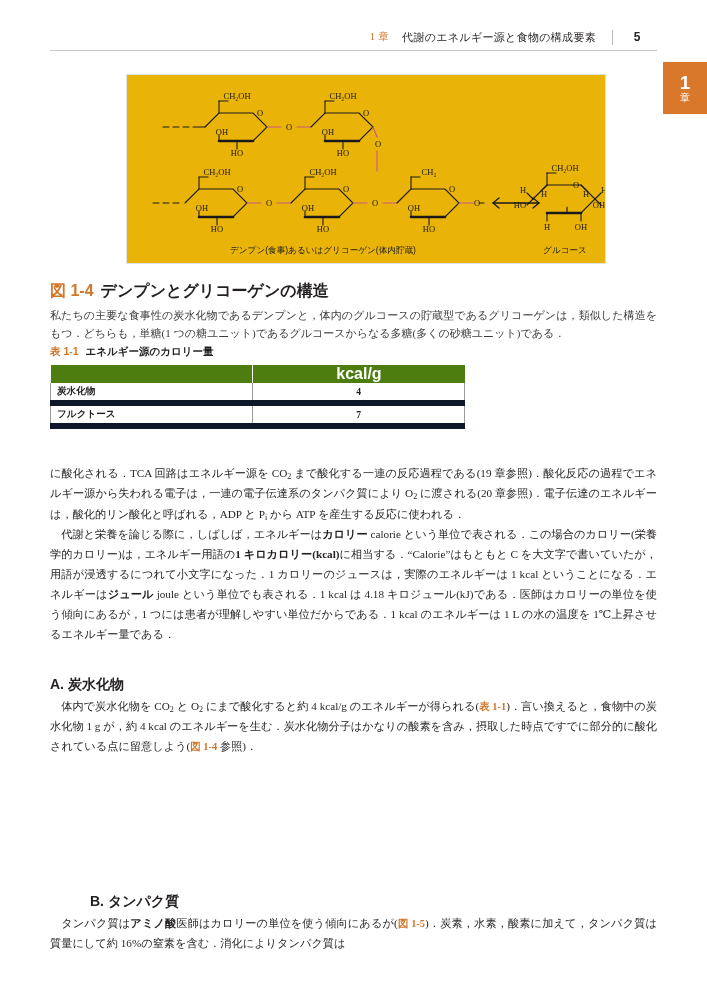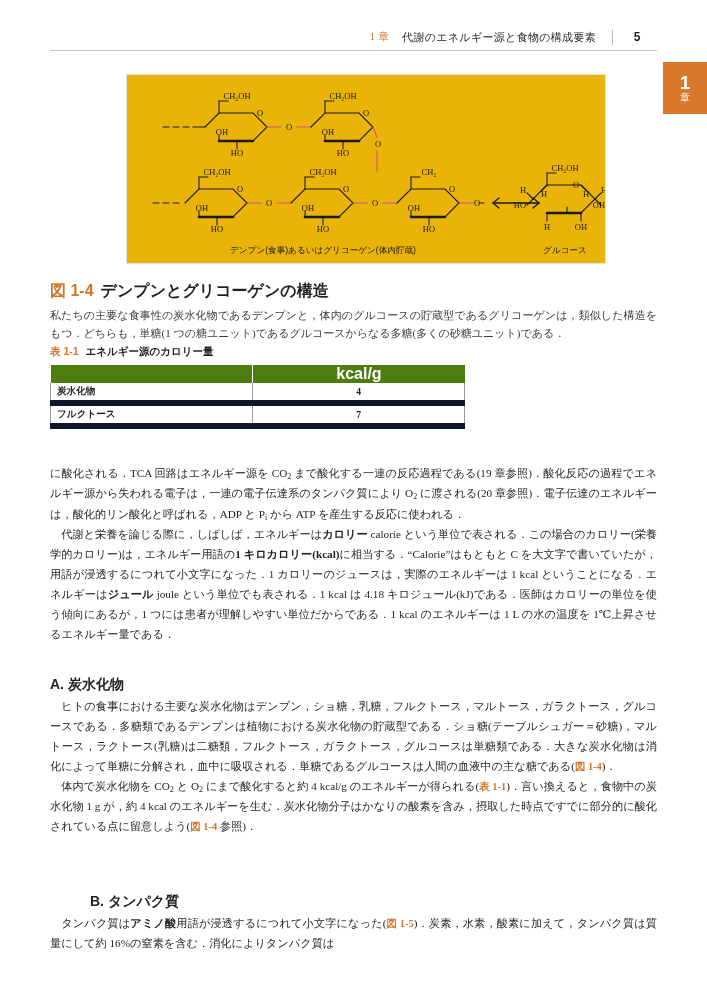--- a/index.html
+++ b/index.html
@@ -376,21 +376,20 @@
 </table>
 
 <div class="body-block" style="top:464px;">
   <p class="noindent"><span>に酸化される．TCA 回路はエネルギー源を CO</span><span class="sub">2</span><span> まで酸化する一連の反応過程である(19 章参照)．酸化反応の過程でエネルギー源から失われる電子は，一連の電子伝達系のタンパク質により O</span><span class="sub">2</span><span> に渡される(20 章参照)．電子伝達のエネルギーは，酸化的リン酸化と呼ばれる，ADP と P</span><span class="sub">i</span><span> から ATP を産生する反応に使われる．</span></p>
   <p><span>代謝と栄養を論じる際に，しばしば，エネルギーは</span><b class="kw">カロリー</b><span> calorie という単位で表される．この場合のカロリー(栄養学的カロリー)は，エネルギー用語の</span><b class="kw">1 キロカロリー(kcal)</b><span>に相当する．“Calorie”はもともと C を大文字で書いていたが，用語が浸透するにつれて小文字になった．1 カロリーのジュースは，実際のエネルギーは 1 kcal ということになる．エネルギーは</span><b class="kw">ジュール</b><span> joule という単位でも表される．1 kcal は 4.18 キロジュール(kJ)である．医師はカロリーの単位を使う傾向にあるが，1 つには患者が理解しやすい単位だからである．1 kcal のエネルギーは 1 L の水の温度を 1℃上昇させるエネルギー量である．</span></p>
 </div>
 
 <div class="sec-head" style="top:676px;">A. 炭水化物</div>
 
 <div class="body-block" style="top:697px;">
-  <p><span>ヒトの食事における主要な炭水化物はデンプン，ショ糖，乳糖，フルクトース，マルトース，ガラクトース，グルコースである．多糖類であるデンプンは植物における炭水化物の貯蔵型である．ショ糖(テーブルシュガー＝砂糖)，マルトース，ラクトース(乳糖)は二糖類，フルクトース，ガラクトース，グルコースは単糖類である．大きな炭水化物は消化によって単糖に分解され，血中に吸収される．単糖であるグルコースは人間の血液中の主な糖である(</span><span class="xref">図 1-4</span><span>)．</span></p>
   <p><span>体内で炭水化物を CO</span><span class="sub">2</span><span> と O</span><span class="sub">2</span><span> にまで酸化すると約 4 kcal/g のエネルギーが得られる(</span><span class="xref">表 1-1</span><span>)．言い換えると，食物中の炭水化物 1 g が，約 4 kcal のエネルギーを生む．炭水化物分子はかなりの酸素を含み，摂取した時点ですでに部分的に酸化されている点に留意しよう(</span><span class="xref">図 1-4</span><span> 参照)．</span></p>
 </div>
 
 <div class="sec-head" style="top:893px;padding-left:40px;">B. タンパク質</div>
 
 <div class="body-block" style="top:914px;">
-  <p><span>タンパク質は</span><b class="kw">アミノ酸</b><span>用語が浸透するにつれて小文字になった(</span><span class="xref">図 1-5</span><span>)．炭素，水素，酸素に加えて，タンパク質は質量にして約 16%の窒素を含む．消化によりタンパク質は</span></p>
+  <p><span>タンパク質は</span><b class="kw">アミノ酸</b><span>医師はカロリーの単位を使う傾向にあるが(</span><span class="xref">図 1-5</span><span>)．炭素，水素，酸素に加えて，タンパク質は質量にして約 16%の窒素を含む．消化によりタンパク質は</span></p>
 </div>
 
 </body></html>

